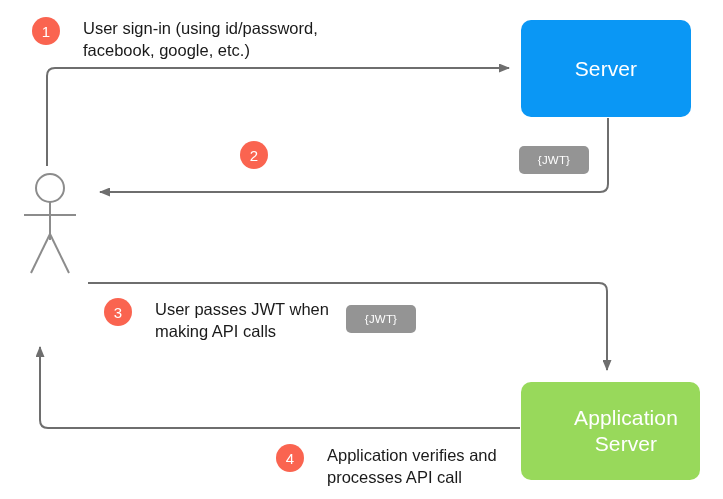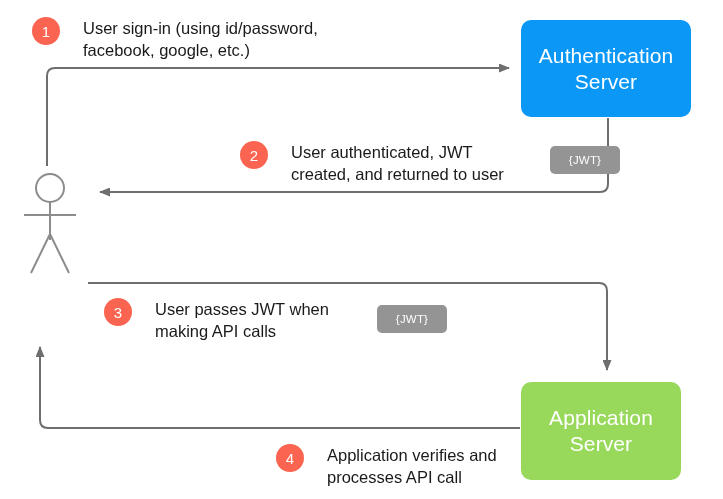--- a/index.html
+++ b/index.html
@@ -41,23 +41,24 @@
   #auth-server {
     left: 521px;
     top: 20px;
     width: 170px;
     height: 97px;
     background: #0a97f5;
   }
   #app-server {
     left: 521px;
     top: 382px;
-    width: 160px;
+    width: 148px;
     height: 98px;
     background: #98d95b;
+    padding-left: 31px;
   }
   .server-label { display: block; }
 
   
   .step {
     position: absolute;
     display: flex;
     align-items: flex-start;
   }
   .step-badge {
@@ -92,21 +93,20 @@
     width: 70px;
     height: 28px;
     border-radius: 5px;
     background: #949494;
     color: #ffffff;
     font-size: 11.5px;
     display: flex;
     align-items: center;
     justify-content: center;
     letter-spacing: .2px;
-    margin-left: 31px;
   }
   #jwt-chip-auth { left: 519px; top: 146px; }
   #jwt-chip-api  { left: 346px; top: 305px; }
 
   
   #user-actor {
     position: absolute;
     left: 14px;
     top: 172px;
     width: 72px;
@@ -155,21 +155,20 @@
   <svg id="user-actor" viewBox="0 0 72 104" xmlns="http://www.w3.org/2000/svg">
     <circle cx="36" cy="16" r="14" fill="none" stroke="#8c8c8c" stroke-width="2"></circle>
     <line x1="36" y1="30" x2="36" y2="68" stroke="#8c8c8c" stroke-width="2"></line>
     <line x1="10" y1="43" x2="62" y2="43" stroke="#8c8c8c" stroke-width="2"></line>
     <line x1="36" y1="62" x2="17" y2="101" stroke="#8c8c8c" stroke-width="2"></line>
     <line x1="36" y1="62" x2="55" y2="101" stroke="#8c8c8c" stroke-width="2"></line>
   </svg>
 
   <div id="auth-server" class="server-box">
     <div>
-      <span class="server-label">Authentication</span>
       <span class="server-label">Server</span>
     </div>
   </div>
 
   <div id="app-server" class="server-box">
     <div>
       <span class="server-label">Application</span>
       <span class="server-label">Server</span>
     </div>
   </div>
@@ -178,22 +177,20 @@
   <div id="jwt-chip-api" class="jwt-chip">{JWT}</div>
 
   <div id="step-1" class="step">
     <div class="step-badge">1</div>
     <div class="step-text">User sign-in (using id/password,
 facebook, google, etc.)</div>
   </div>
 
   <div id="step-2" class="step">
     <div class="step-badge">2</div>
-    <div class="step-text">User authenticated, JWT
-created, and returned to user</div>
   </div>
 
   <div id="step-3" class="step">
     <div class="step-badge">3</div>
     <div class="step-text">User passes JWT when
 making API calls</div>
   </div>
 
   <div id="step-4" class="step">
     <div class="step-badge">4</div>

